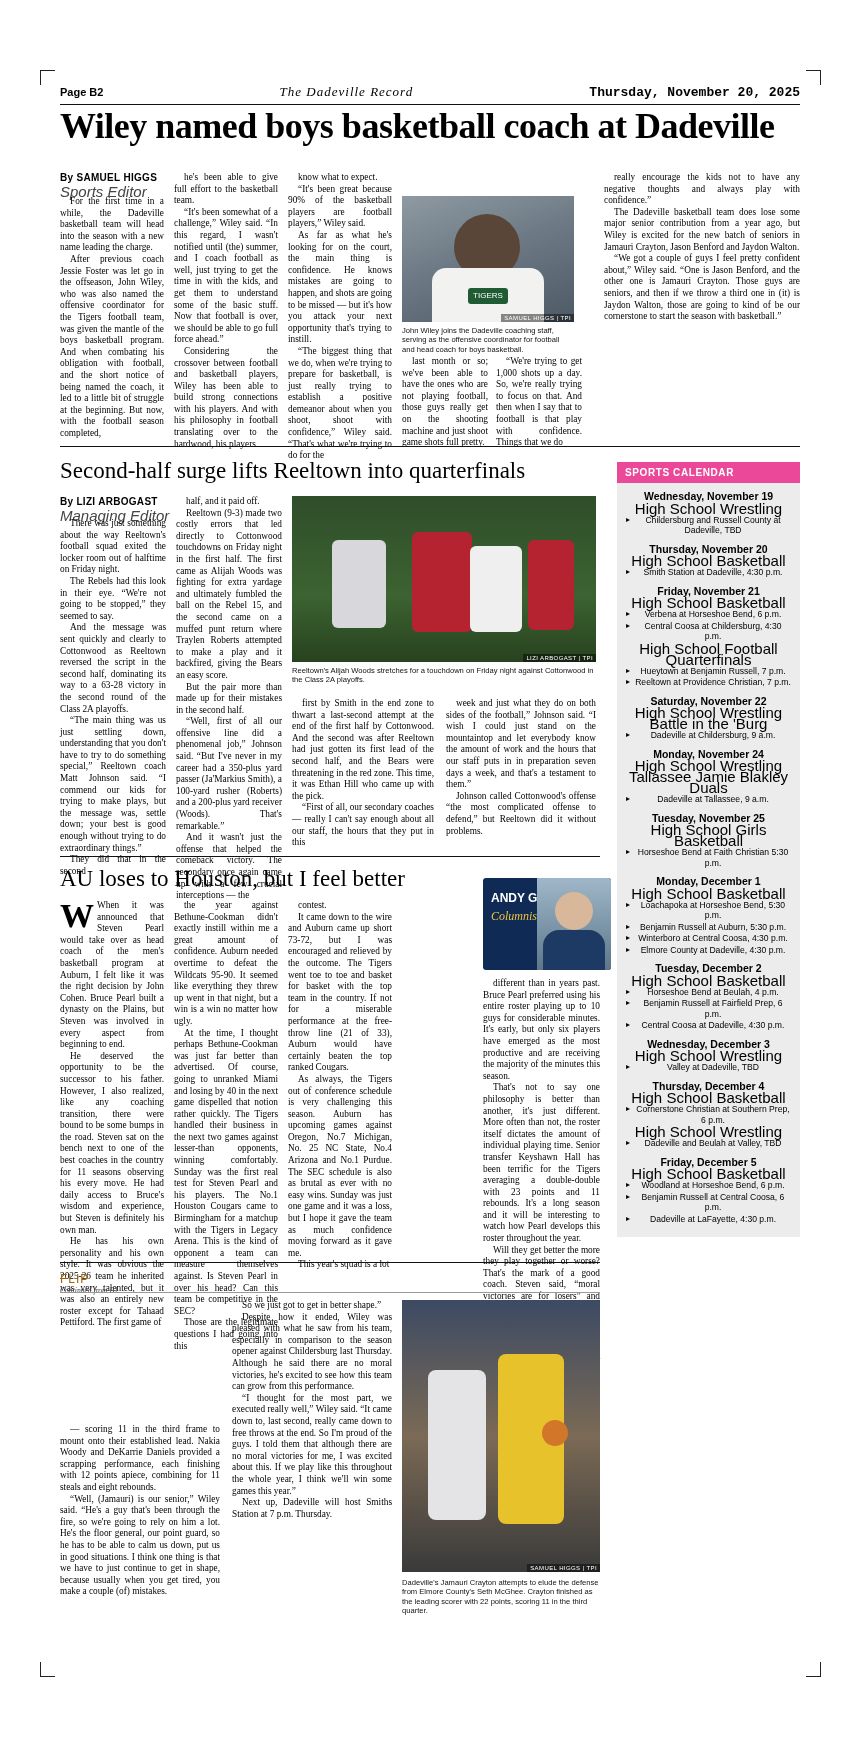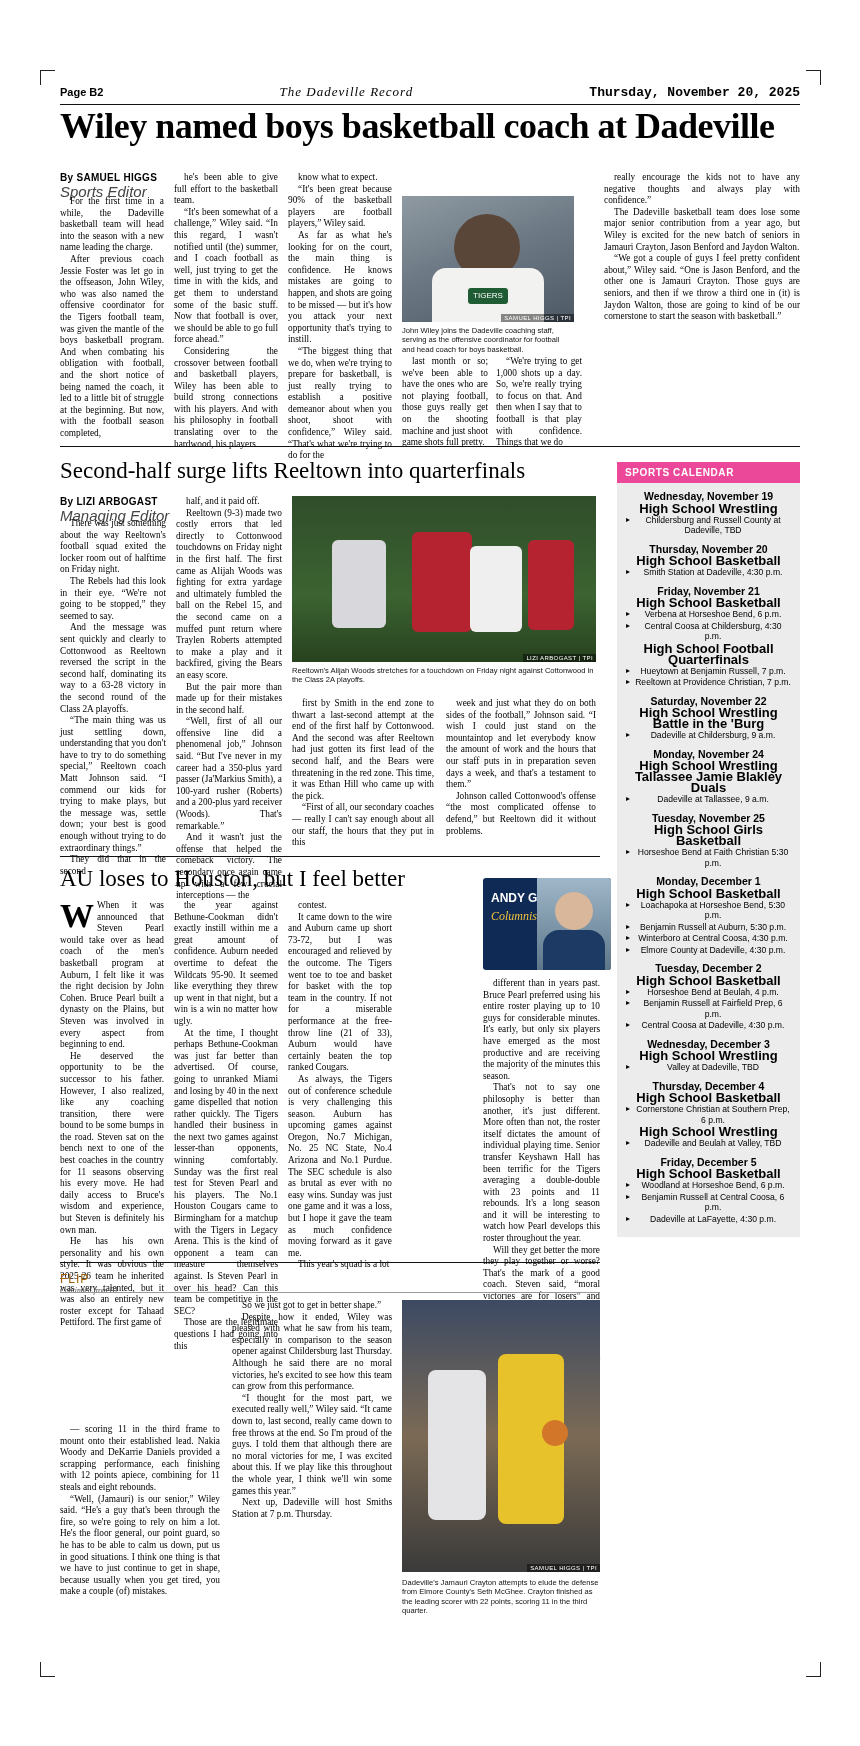--- a/index.html
+++ b/index.html
@@ -29,21 +29,21 @@
   .photo{position:absolute;background:#6c7a86;overflow:hidden;}
   .cap{position:absolute;font-family:"Liberation Sans",sans-serif;font-size:7.6px;line-height:9.4px;color:#111;}
   .credit{font-family:"Liberation Sans",sans-serif;font-size:6px;letter-spacing:.4px;color:#fff;background:rgba(0,0,0,.45);padding:1px 3px;}
 
   .sec-head{font-family:"Liberation Serif",serif;font-size:23px;font-weight:normal;}
 
   .cal{position:absolute;left:617px;top:462px;width:183px;background:#ececec;padding:0 0 10px 0;}
   .cal .hd{background:#ec4899;color:#fff;font-family:"Liberation Sans",sans-serif;font-weight:bold;font-size:10px;letter-spacing:.6px;padding:5px 8px;}
   .cal .body{padding:0 9px 2px 9px;font-family:"Liberation Sans",sans-serif;text-align:center;}
   .cal .d{font-weight:bold;font-size:10.5px;line-height:12.5px;margin-top:7px;}
-  .cal .s{font-weight:bold;font-size:13px;line-height:11px;}
+  .cal .s{font-weight:normal;font-size:15px;line-height:11px;}
   .cal .e{font-size:8.6px;line-height:10.5px;padding-left:9px;position:relative;margin:1px 0;}
   .cal .e:before{content:"\25B8";position:absolute;left:0;top:0;font-size:8px;}
 
   .andy{position:absolute;left:483px;top:878px;width:128px;height:92px;background:#0e2a55;color:#fff;border-radius:3px;overflow:hidden;}
   .andy .nm{font-family:"Liberation Sans",sans-serif;font-weight:bold;font-size:12px;line-height:13px;padding:14px 0 0 8px;}
   .andy .rl{font-family:"Liberation Serif",serif;font-style:italic;font-size:12px;padding:4px 0 0 8px;color:#f0c23a;}
   .andy .pic{position:absolute;right:0;top:0;width:74px;height:92px;background:linear-gradient(180deg,#9fb7c9,#5d7689);}
 
   .dropcap{float:left;font-size:34px;line-height:28px;font-weight:bold;padding:2px 3px 0 0;font-family:"Liberation Serif",serif;}
 

